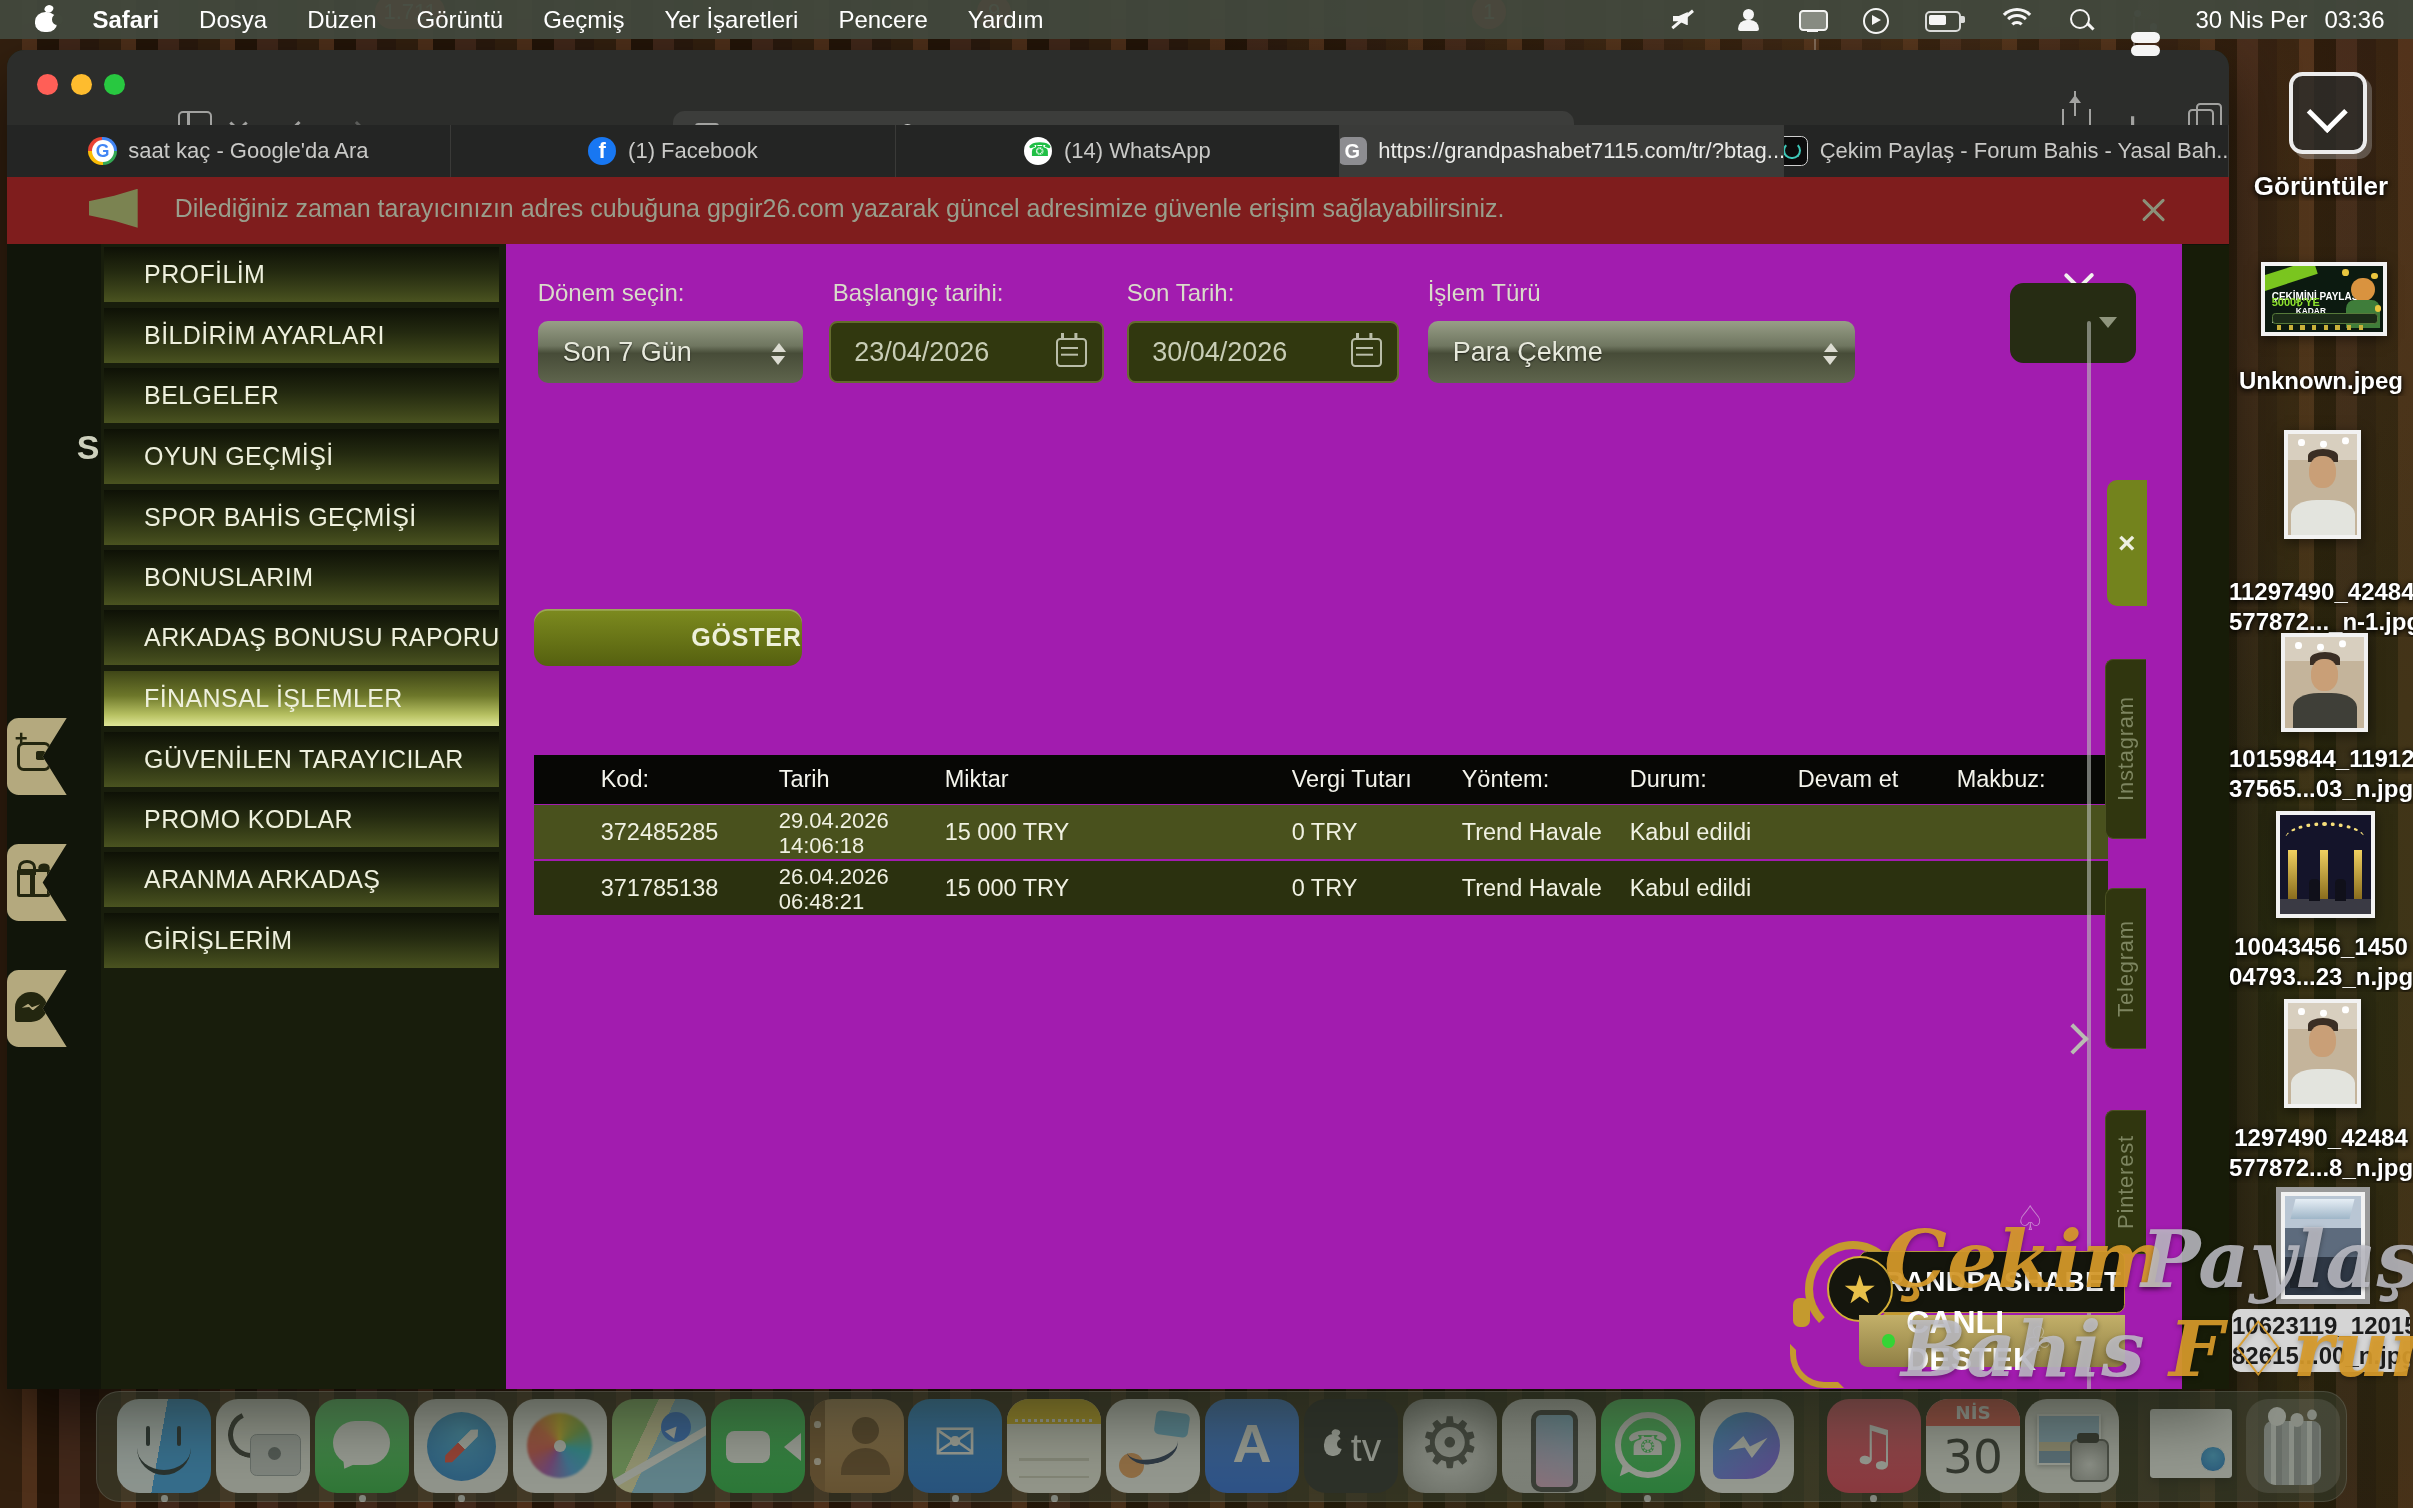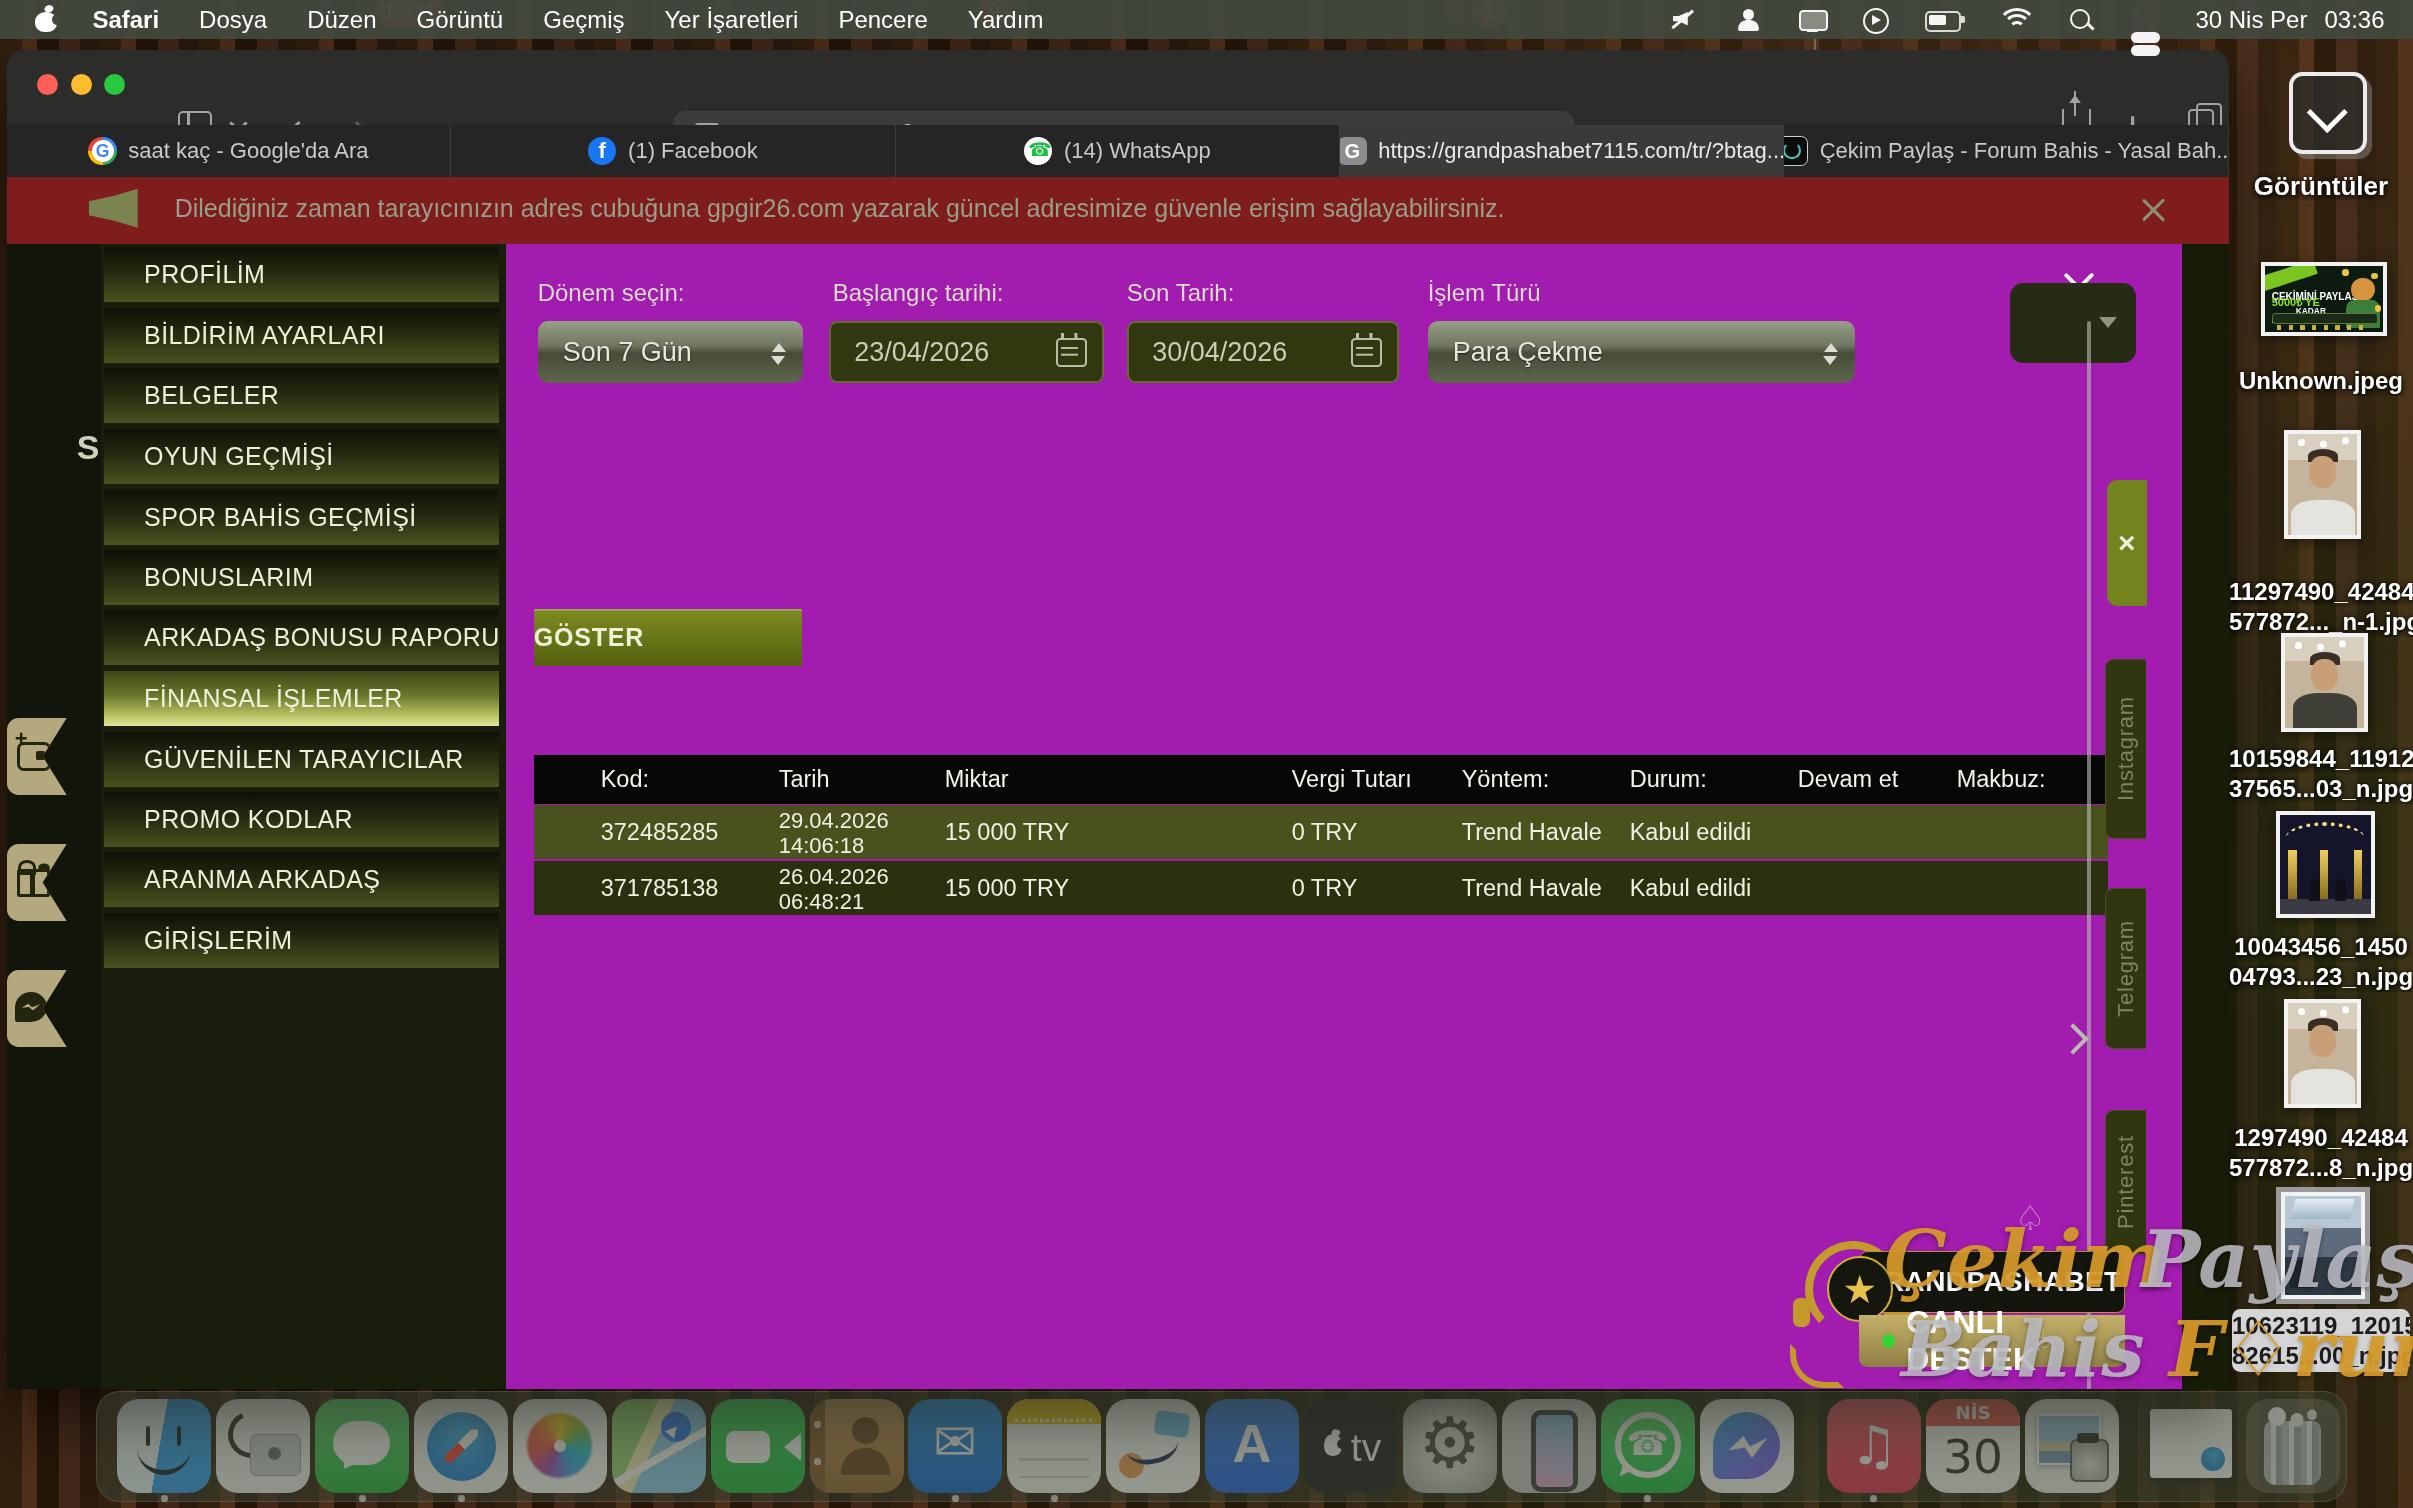--- a/index.html
+++ b/index.html
@@ -122,23 +122,23 @@
   .fselect{position:absolute;height:62px;border-radius:10px;box-sizing:border-box;
     background:linear-gradient(180deg,#989e87 0%,#6f7660 40%,#474c38 52%,#5f654d 100%);
     display:flex;align-items:center;padding-left:25px;color:#e7e9dc;font-size:27px;text-shadow:0 0.8px 1.7px rgba(0,0,0,.6);}
   .spin{position:absolute;right:17px;top:15px;width:0;height:0;border:7.5px solid transparent;border-bottom:9.2px solid #dcdcd2;}
   .spin::after{content:"";position:absolute;left:-7.5px;top:13.4px;border:7.5px solid transparent;border-top:9.2px solid #dcdcd2;}
   .fdate{position:absolute;height:62px;border-radius:8.4px;box-sizing:border-box;background:#31380f;border:2.5px solid #646b2d;
     display:flex;align-items:center;padding-left:23.5px;color:#c8cdb6;font-size:27px;}
   .calico{position:absolute;right:15px;top:15px;width:27px;height:25px;border:2.5px solid #b9bda8;border-radius:4.2px;}
   .calico::before{content:"";position:absolute;left:3.4px;top:-7.5px;width:3.4px;height:6.7px;background:#b9bda8;box-shadow:13.4px 0 0 #b9bda8;}
   .calico::after{content:"";position:absolute;left:3.4px;top:6.7px;width:17px;height:2.5px;background:#b9bda8;box-shadow:0 6.7px 0 #b9bda8;}
-  .goster{position:absolute;left:433px;top:365px;width:268px;height:57px;border-radius:0;
+  .goster{position:absolute;left:433px;top:365px;width:268px;height:57px;border-radius:14px;
     background:linear-gradient(180deg,#7d8b1f,#55600f);box-shadow:inset 0 1.7px 0 rgba(255,255,255,.25);
-    display:flex;align-items:center;justify-content:flex-start;color:#eef0da;font-size:25px;font-weight:bold;letter-spacing:0.8px;}
+    display:flex;align-items:center;justify-content:flex-end;color:#eef0da;font-size:25px;font-weight:bold;letter-spacing:0.8px;}
   
   .thead{position:absolute;left:433px;top:511px;width:1574px;height:49px;background:#070705;}
   .thead span{position:absolute;top:11px;color:#f4f4ec;font-size:23.5px;white-space:nowrap;}
   .trow{position:absolute;left:433px;width:1574px;height:54px;color:#f0f1e2;font-size:23.5px;}
   .trow span{position:absolute;white-space:nowrap;}
   .r1{top:561px;background:#49511d;} .r2{top:617px;background:#2b310f;}
   .c-kod{left:67px;top:14.2px;} .c-tarih{left:245px;top:2.5px;font-size:22px;line-height:25px;}
   .c-miktar{left:411px;top:14.2px;} .c-vergi{left:758px;top:14.2px;} .c-yontem{left:928px;top:14.2px;} .c-durum{left:1096px;top:14.2px;}
   
   .scrollbar{position:absolute;left:2080px;top:144px;width:4.2px;height:1172px;background:rgba(185,190,183,.6);border-radius:2.5px;}

